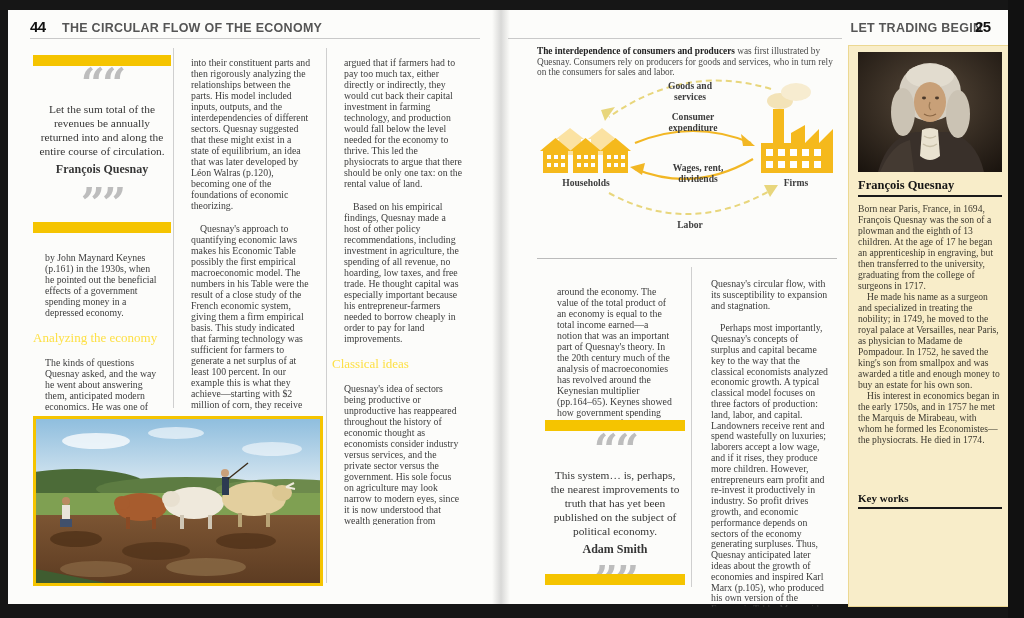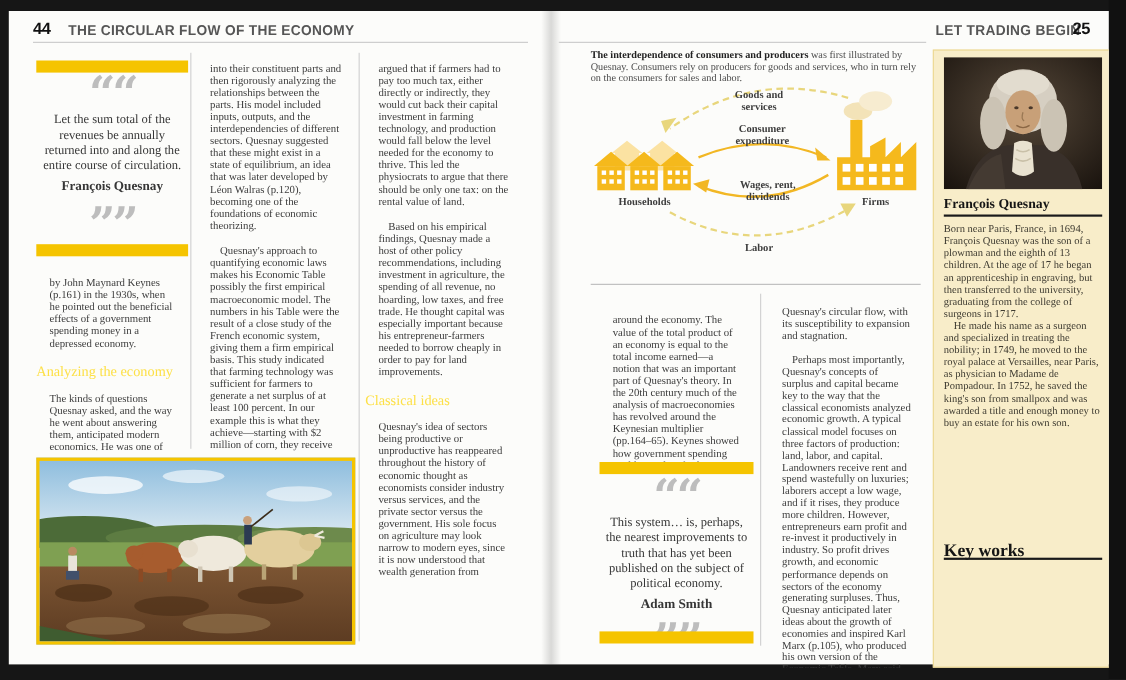--- a/index.html
+++ b/index.html
@@ -44,21 +44,21 @@
   .diagram { position:absolute; }
   .diagram text { font-family:"Liberation Serif",serif; font-weight:bold; fill:#3d3d3d; font-size:9.6px; }
 
   
   .sidebar-panel { position:absolute; background:#f8edc9; border:1px solid #ecd892; }
   .sidebar-name { position:absolute; font-size:12.5px; font-weight:bold; color:#151515; }
   .sidebar-rule { position:absolute; height:2px; background:#1a1a1a; }
   .sidebar-text { position:absolute; font-size:9.6px; line-height:11px; color:#3d3a30; overflow:hidden; }
   .sidebar-text p { margin:0; }
   .sidebar-text p.ind { text-indent:9px; }
-  .kw-heading { position:absolute; font-size:16px; font-weight:bold; color:#151515; }
+  .kw-heading { position:absolute; font-size:11px; font-weight:bold; color:#151515; }
   .kw-list { position:absolute; font-size:9.6px; line-height:11px; color:#3d3a30; }
   .kw-list b { color:#1a1a1a; }
   .portrait-frame { position:absolute; }
 </style>
 </head>
 <body>
 
 <div class="stage">
   <div class="spread"></div>
   <div class="gutter"></div>
@@ -283,16 +283,17 @@
 
       <path d="M64,78 Q72,74 80,78 L82,104 Q72,112 62,104 Z" fill="#e9e2d0"></path>
       <path d="M66,84 q6,4 12,0 M65,92 q7,5 14,0" stroke="#c9c0a8" stroke-width="1.4" fill="none"></path>
     </svg>
   </div>
   <div class="sidebar-name" style="left:858px; top:178px;">François Quesnay</div>
   <div class="sidebar-rule" style="left:858px; top:195px; width:144px;"></div>
   <div class="sidebar-text" style="left:858px; top:203px; width:144px; height:282px;">
     <p>Born near Paris, France, in 1694, François Quesnay was the son of a plowman and the eighth of 13 children. At the age of 17 he began an apprenticeship in engraving, but then transferred to the university, graduating from the college of surgeons in 1717.</p>
     <p class="ind">He made his name as a surgeon and specialized in treating the nobility; in 1749, he moved to the royal palace at Versailles, near Paris, as physician to Madame de Pompadour. In 1752, he saved the king's son from smallpox and was awarded a title and enough money to buy an estate for his own son.</p>
+    <p class="ind">His interest in economics began in the early 1750s, and in 1757 he met the Marquis de Mirabeau, with whom he formed les Economistes—the physiocrats. He died in 1774.</p>
   </div>
   <div class="kw-heading" style="left:858px; top:492px;">Key works</div>
   <div class="sidebar-rule" style="left:858px; top:507px; width:144px;"></div>
 </div>
 
 </body></html>

